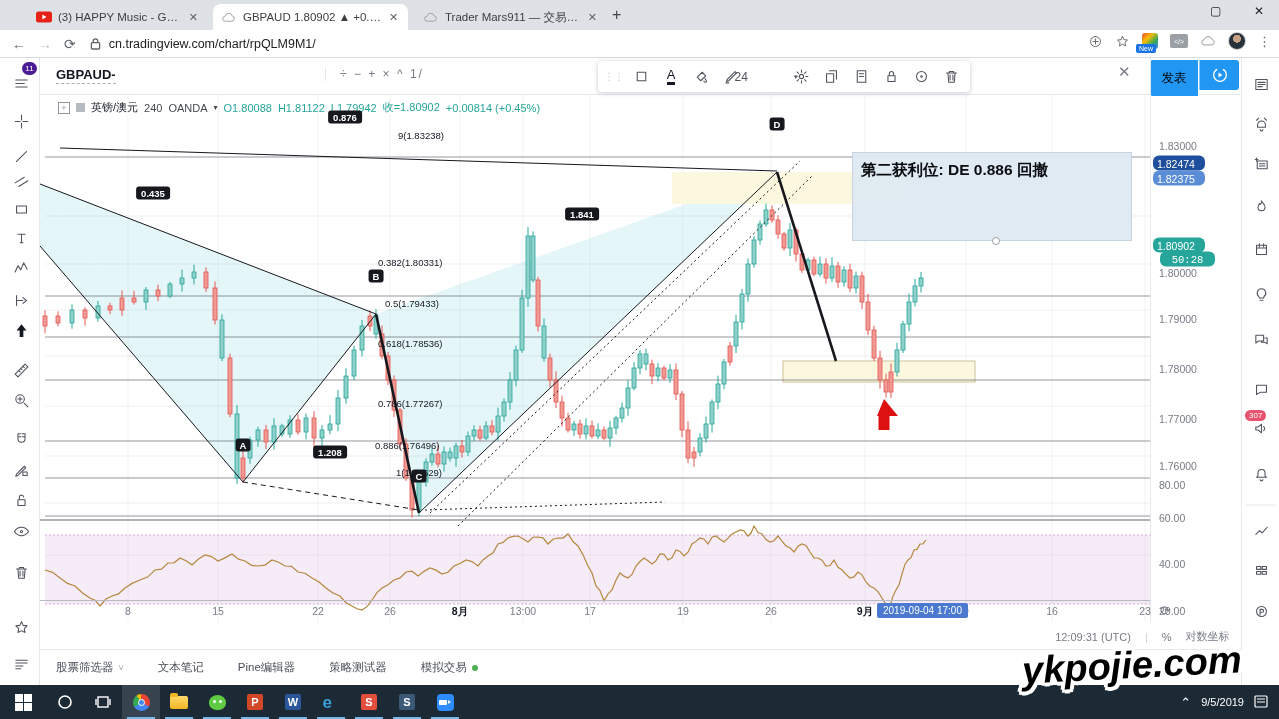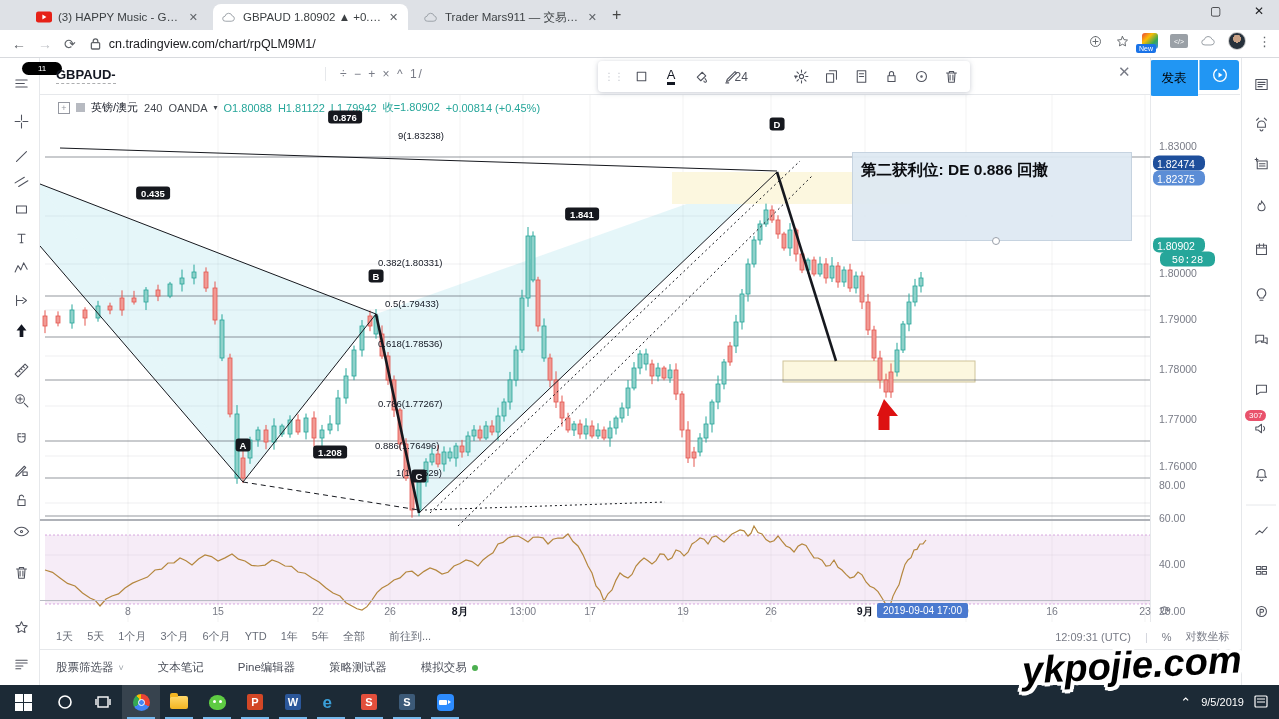--- a/index.html
+++ b/index.html
@@ -32,22 +32,22 @@
   #float-toolbar{position:absolute;left:558px;top:3px;width:372px;height:31px;background:#fff;border-radius:4px;
      box-shadow:0 1px 5px rgba(96,106,128,.35);display:flex;align-items:center;padding:0 6px;gap:4px;}
   .ftb{width:30px;height:26px;display:flex;align-items:center;justify-content:center;color:#50535e;font-size:12px;position:relative;}
   #chart-close{position:absolute;left:1078px;top:5px;font-size:15px;color:#787b86;}
   #publish-btn{position:absolute;left:1110px;top:2px;width:48px;height:36px;background:#2196f3;color:#000000;
      font-size:12.5px;display:flex;align-items:center;justify-content:center;border-radius:3px 0 0 3px;}
   #play-btn{position:absolute;left:1159px;top:2px;width:40px;height:30px;background:#2196f3;color:#fff;
      border-radius:0 3px 3px 0;display:flex;align-items:center;justify-content:center;border-left:1px solid rgba(255,255,255,.45);}
   #left-toolbar{position:absolute;left:0;top:0;width:40px;height:627px;border-right:1px solid #e6e8eb;background:#fff;}
   .ltb{position:absolute;left:8px;width:26px;height:26px;display:flex;align-items:center;justify-content:center;color:#50535e;}
-  #menu-badge{position:absolute;left:22px;top:4px;min-width:15px;height:13px;background:#000000;color:#fff;
-     font-size:8px;border-radius:7px;display:flex;align-items:center;justify-content:center;padding:0 16px;}
+  #menu-badge{position:absolute;left:22px;top:4px;min-width:15px;height:13px;background:#4c1d95;color:#fff;
+     font-size:8px;border-radius:7px;display:flex;align-items:center;justify-content:center;padding:0 3px;}
   #right-sidebar{position:absolute;left:1241px;top:0;width:38px;height:627px;border-left:1px solid #e6e8eb;background:#fff;}
   .rsb{position:absolute;left:7px;width:24px;height:24px;display:flex;align-items:center;justify-content:center;color:#50535e;}
   #stream-badge{position:absolute;left:3px;top:352px;background:#e9526c;color:#fff;font-size:8px;border-radius:7px;
      padding:1px 4px;z-index:3;}
   
   #legend{position:absolute;left:58px;top:42px;font-size:11px;color:#44484f;display:flex;align-items:center;gap:6px;white-space:nowrap;}
   .teal{color:#26a69a;}
   #plusbox{width:12px;height:12px;border:1px solid #9598a1;color:#9598a1;font-size:9px;display:flex;align-items:center;justify-content:center;}
   #graysq{width:9px;height:9px;background:#b7bac1;}
   
@@ -709,21 +709,20 @@
         <span class="ttick" style="left: 731px;">26</span>
         <span class="ttick month" style="left: 825px;">9月</span>
         <span class="ttick" style="left: 926px;">9</span>
         <span class="ttick" style="left: 1012px;">16</span>
         <span class="ttick" style="left: 1105px;">23</span>
         <span class="ttick" id="date-badge" style="left: 837px;">2019-09-04   17:00</span>
       </div>
     <span id="axis-refresh">⟳</span>
 
     <div id="footer">
-      <div id="ranges" style="position:absolute;left:16px;top:7px;"><span class="rngchip">1天</span><span class="rngchip">5天</span><span class="rngchip">1个月</span><span class="rngchip">3个月</span><span class="rngchip">6个月</span><span class="rngchip">YTD</span><span class="rngchip">1年</span><span class="rngchip">5年</span><span class="rngchip">全部</span><span id="goto">前往到...</span></div>
       <div id="footer-right">
         <span>12:09:31 (UTC)</span>
         <span style="color:#d0d3da;">|</span>
         <span>%</span>
         <span>对数坐标</span>
         <span id="auto-lbl">auto</span>
       </div>
     </div>
     <div id="panel-tabs">
         <div class="ptab">

